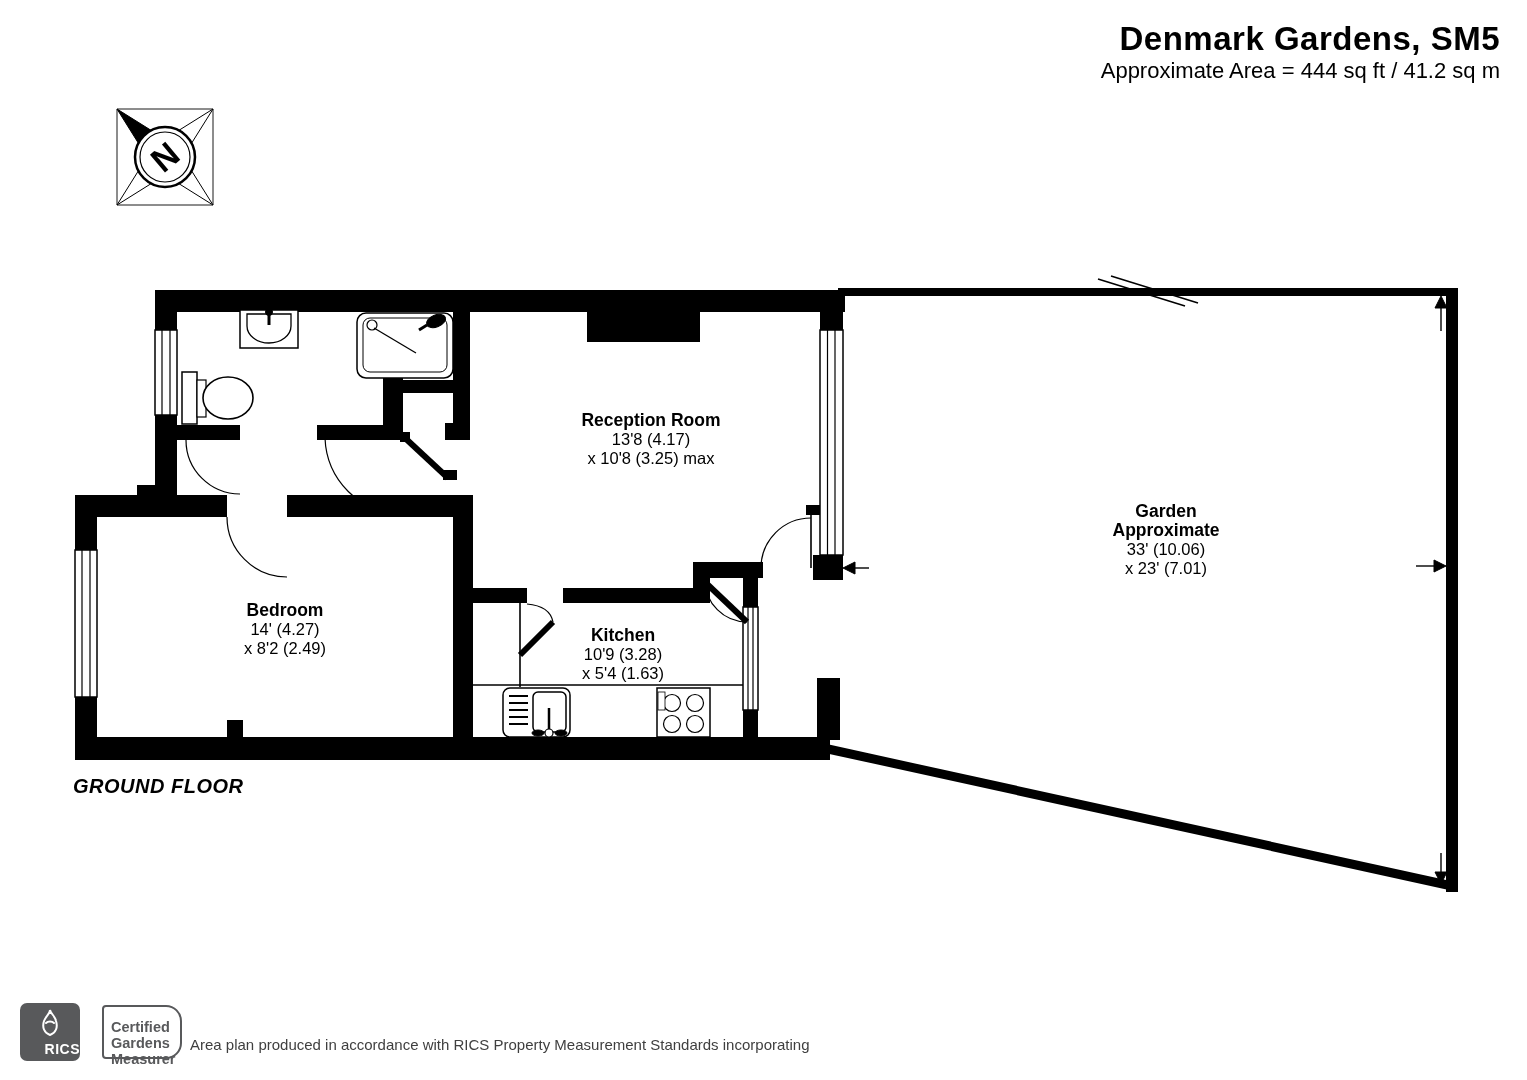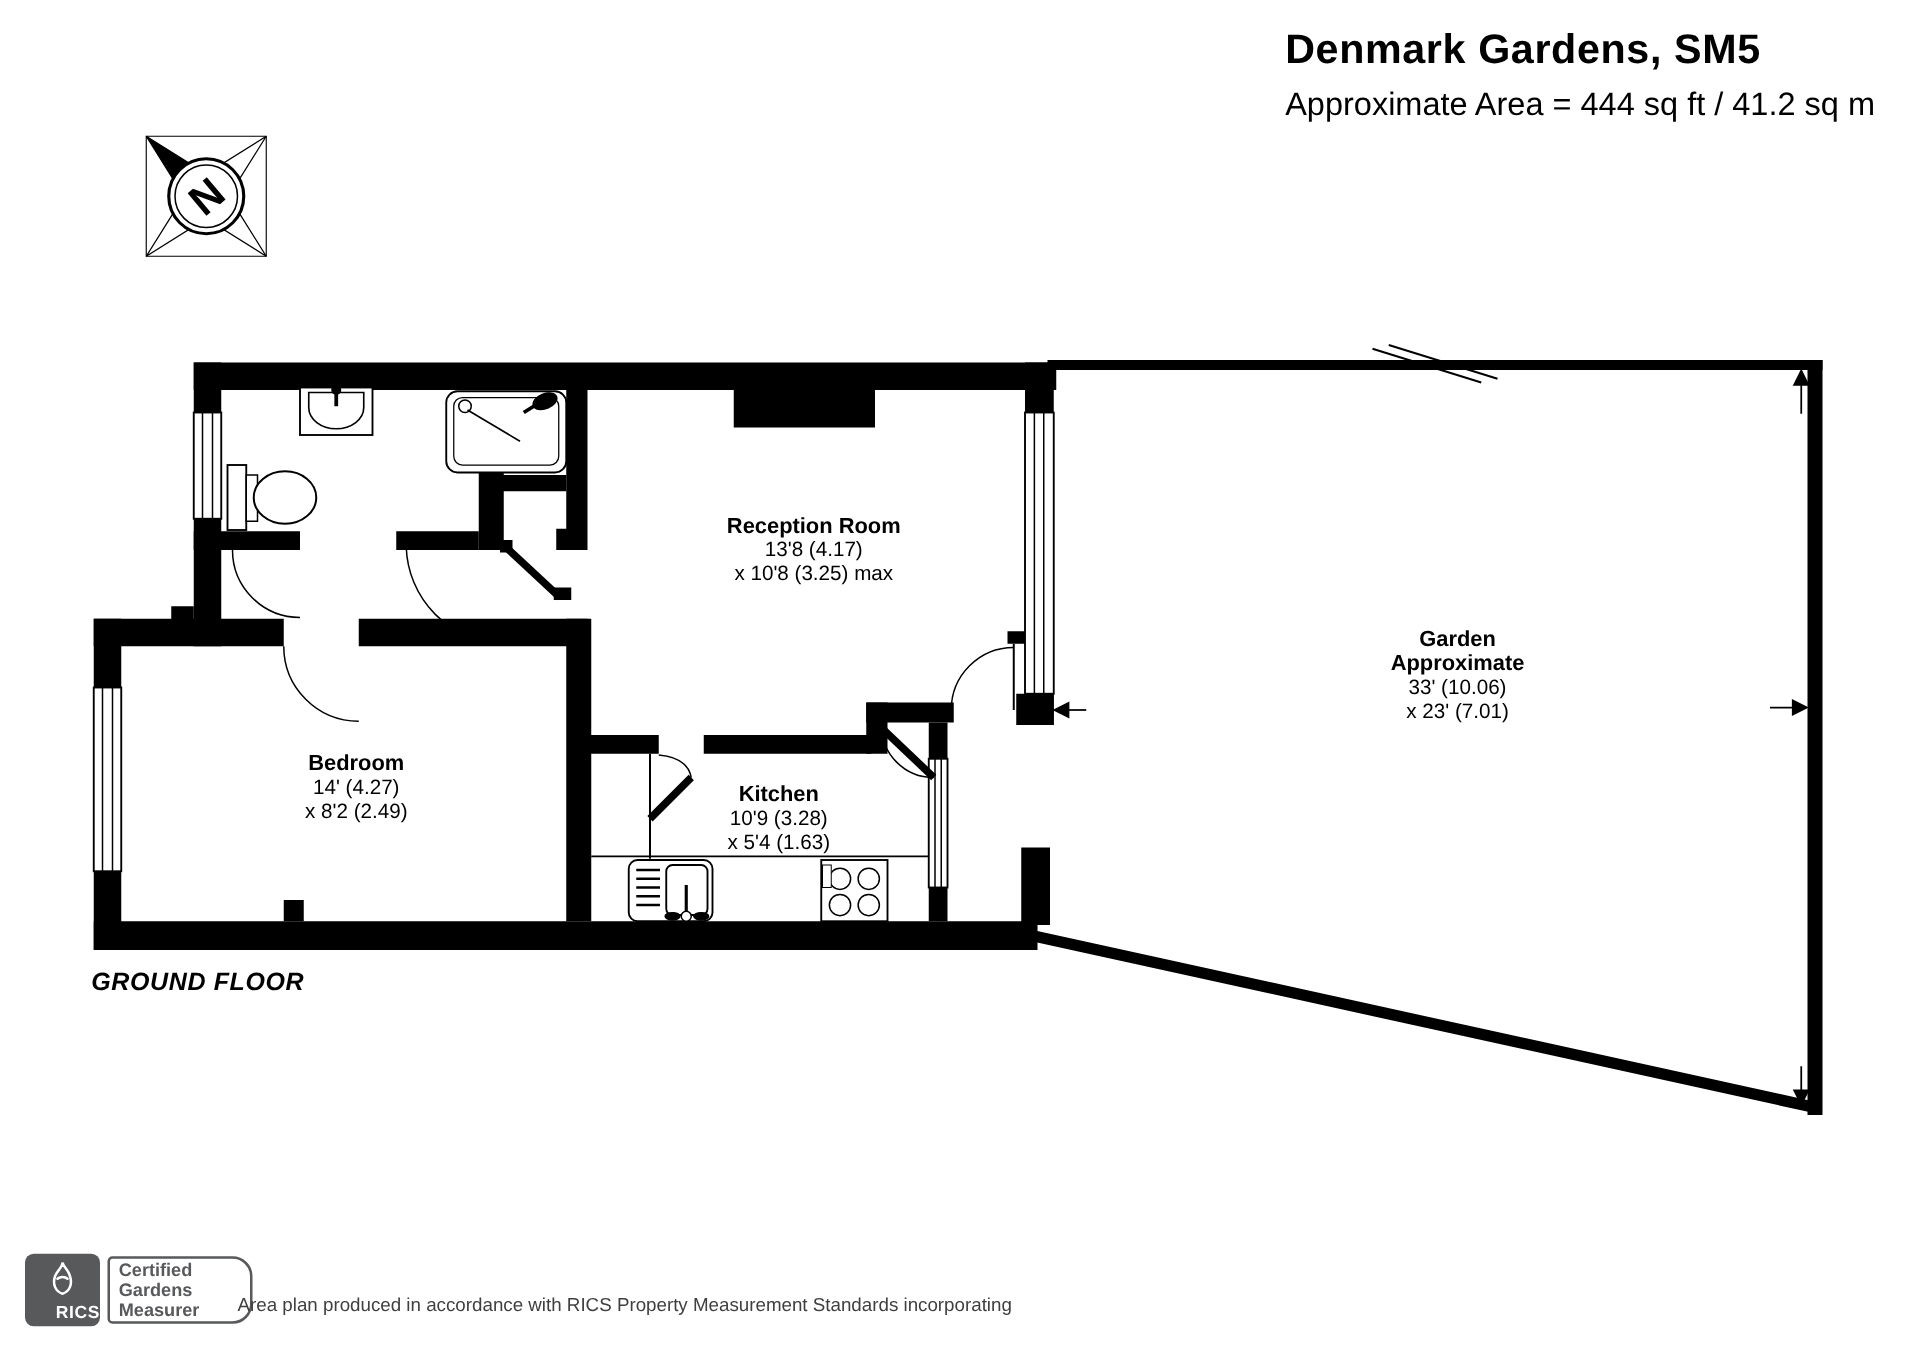--- a/index.html
+++ b/index.html
@@ -1,29 +1,29 @@
 <!DOCTYPE html>
 <html><head>
 <meta charset="utf-8">
 <style>
   html,body{margin:0;padding:0;background:#ffffff;}
   .canvas{position:relative;width:1527px;height:1080px;background:#ffffff;overflow:hidden;
           font-family:"Liberation Sans", sans-serif;color:#000;}
-  .hdr{position:absolute;top:20px;right:27px;}
+  .hdr{position:absolute;top:20px;right:27px;text-align:right;}
   .hdr .title{font-size:33px;font-weight:bold;letter-spacing:0.5px;}
-  .hdr .area{font-size:26px;margin-top:10px;}
+  .hdr .area{font-size:22px;}
   .hdr .note{font-size:15px;margin-top:7px;}
   .floorlbl{position:absolute;left:73px;top:775px;font-size:20px;font-weight:bold;letter-spacing:0.5px;font-style:italic;}
   .plan{position:absolute;left:0;top:0;}
   .ftr-box{position:absolute;left:20px;top:1003px;width:60px;height:58px;background:#58595b;border-radius:7px;}
   .ftr-box svg{position:absolute;left:14px;top:4px;}
   .ftr-box .rics{position:absolute;left:0;right:0;bottom:4px;text-align:right;color:#fff;
                  font-weight:bold;font-size:14px;letter-spacing:0.5px;}
-  .badge{position:absolute;left:86px;top:1005px;width:116px;height:54px;border:2px solid #58595b;
-         border-radius:4px 16px 16px 4px;background:#fff;padding:2px 0 0 7px;box-sizing:border-box;}
+  .badge{position:absolute;left:102px;top:1005px;width:80px;height:54px;border:2px solid #58595b;
+         border-radius:4px 16px 16px 4px;background:#fff;padding:12px 0 0 7px;box-sizing:border-box;}
   .badge div{font-size:14.5px;font-weight:bold;color:#58595b;line-height:16px;}
   .ftr-text{position:absolute;left:190px;top:1001px;font-size:15px;color:#3f3f3f;line-height:17.5px;white-space:pre;}
 </style>
 </head>
 <body>
 
 <div class="canvas">
 
   <div class="hdr">
     <div class="title">Denmark Gardens, SM5</div>

